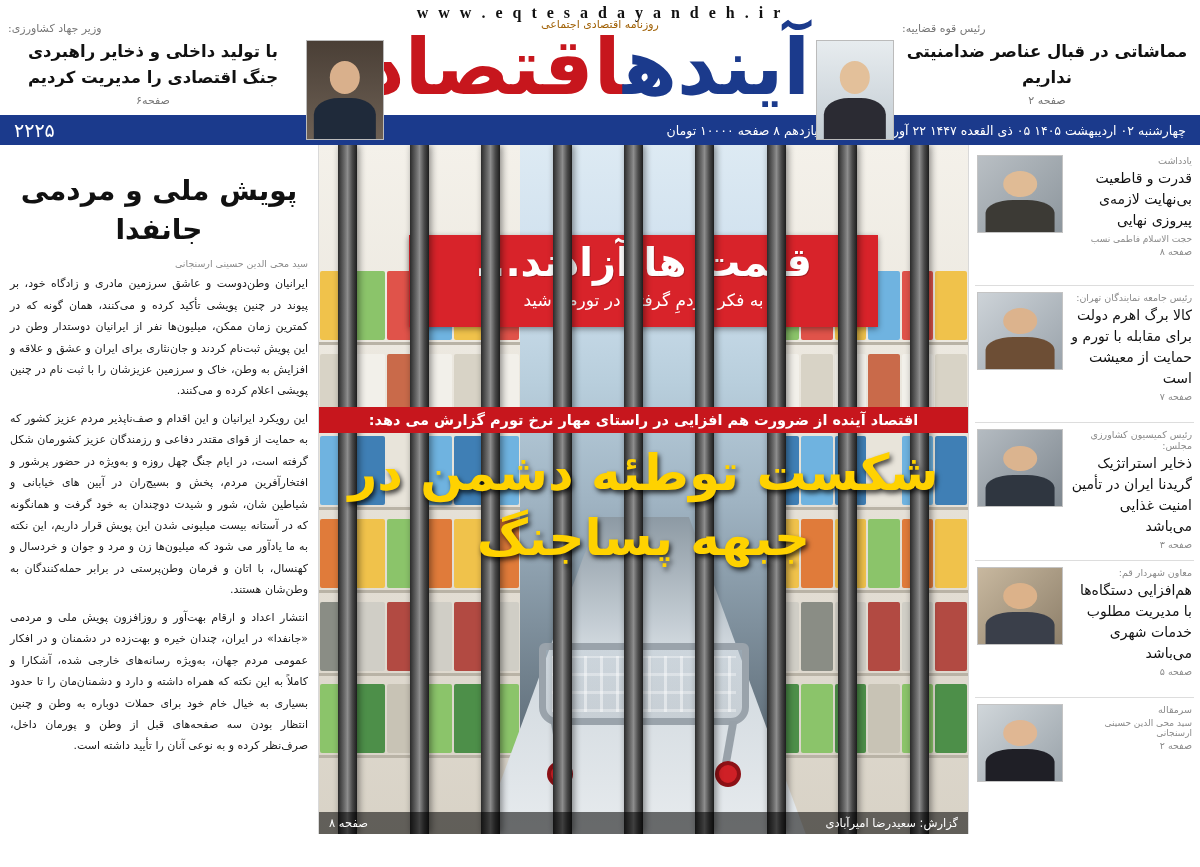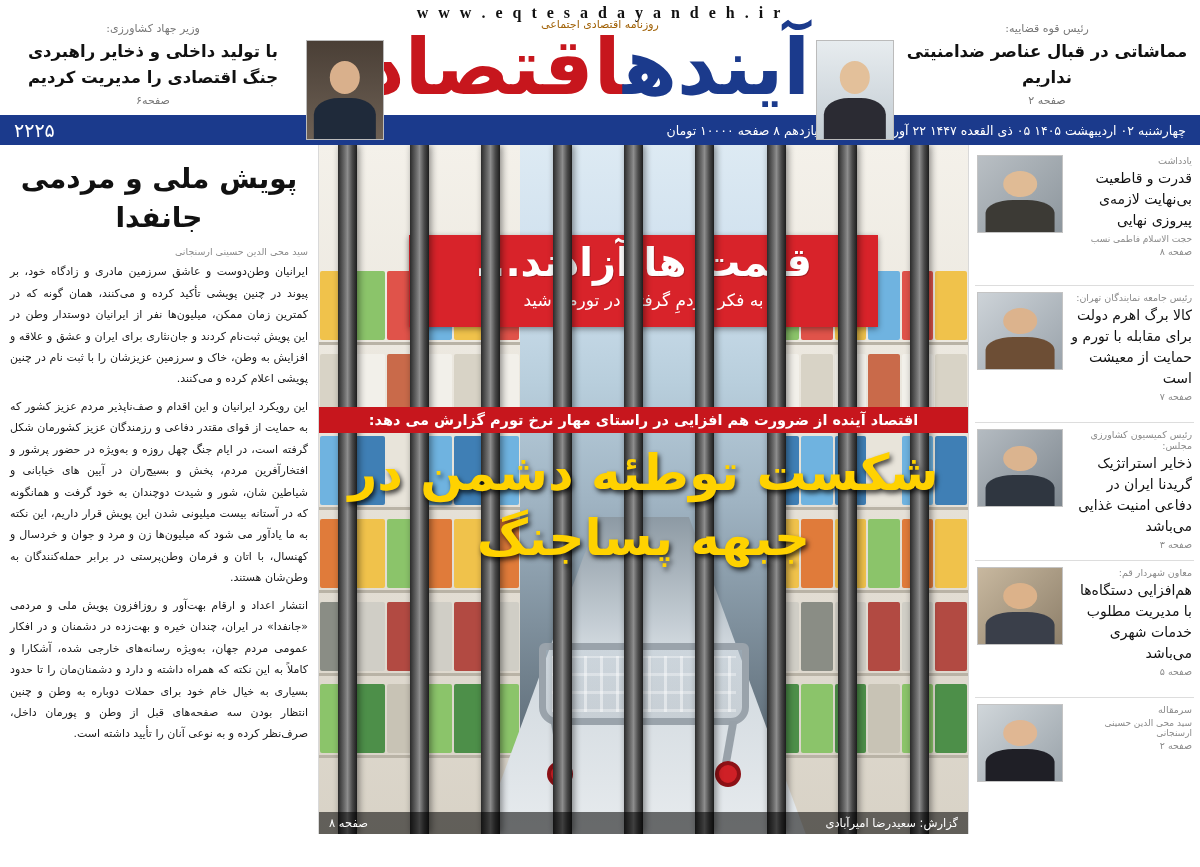--- a/index.html
+++ b/index.html
@@ -58,21 +58,21 @@
   
   .top-teaser {
     position: absolute;
     top: 22px;
     width: 290px;
     direction: rtl;
   }
   .top-teaser.right { right: 8px; }
   .top-teaser.left  { left: 8px; }
   .top-teaser .kicker {
-    font-size: 11px; color: #777; text-align: center;
+    font-size: 11px; color: #777; text-align: left;
     margin-bottom: 4px;
   }
   .top-teaser .headline {
     font-size: 16.5px;
     font-weight: bold;
     line-height: 1.55;
     color: #111;
     text-align: center;
   }
   .top-teaser .page-ref {
@@ -287,21 +287,21 @@
     color: #fff;
     direction: rtl;
     display: flex; align-items: center; justify-content: space-between;
     padding: 0 10px;
     font-size: 11.5px;
   }
 
   
   .editorial {
     width: 318px;
-    padding: 12px 10px 6px 10px;
+    padding: 24px 10px 6px 10px;
     direction: rtl;
   }
   .ed-title {
     text-align: center;
     font-size: 28px;
     font-weight: bold;
     color: #111;
     line-height: 1.45;
     margin: 2px 0 8px 0;
   }
@@ -392,21 +392,21 @@
             <div class="bg" style="background:linear-gradient(135deg,#cdd3d8,#9aa3ab)"></div>
             <div class="head" style="background:#dcb38d"></div>
             <div class="body" style="background:#6d4e35"></div>
           </div>
         </div>
       </div>
 
       <div class="side-item">
         <div class="side-text">
           <div class="side-kicker">رئیس کمیسیون کشاورزی مجلس:</div>
-          <div class="side-head">ذخایر استراتژیک گریدنا ایران در دفاعی امنیت غذایی می‌باشد</div>
+          <div class="side-head">ذخایر استراتژیک گریدنا ایران در تأمین امنیت غذایی می‌باشد</div>
           <div class="side-page">صفحه ۳</div>
         </div>
         <div class="side-photo">
           <div class="photo-person">
             <div class="bg" style="background:linear-gradient(135deg,#b4bbc1,#7e878f)"></div>
             <div class="head" style="background:#dbb48f"></div>
             <div class="body" style="background:#2f3640"></div>
           </div>
         </div>
       </div>

